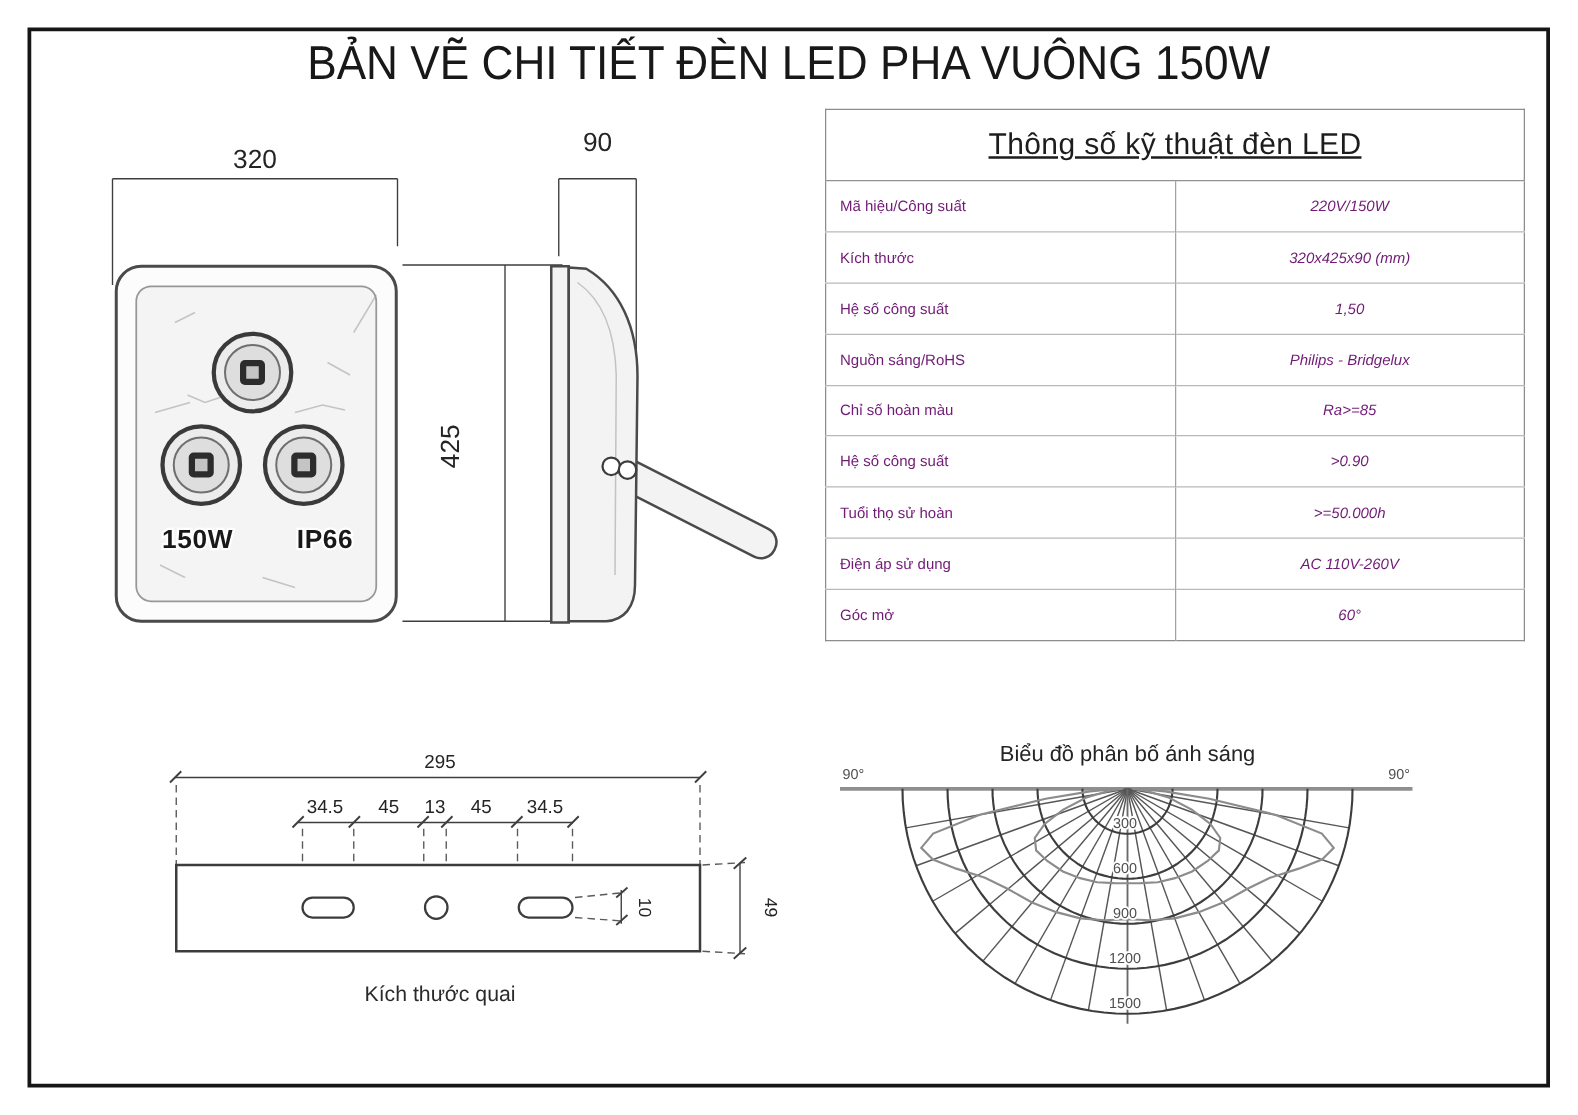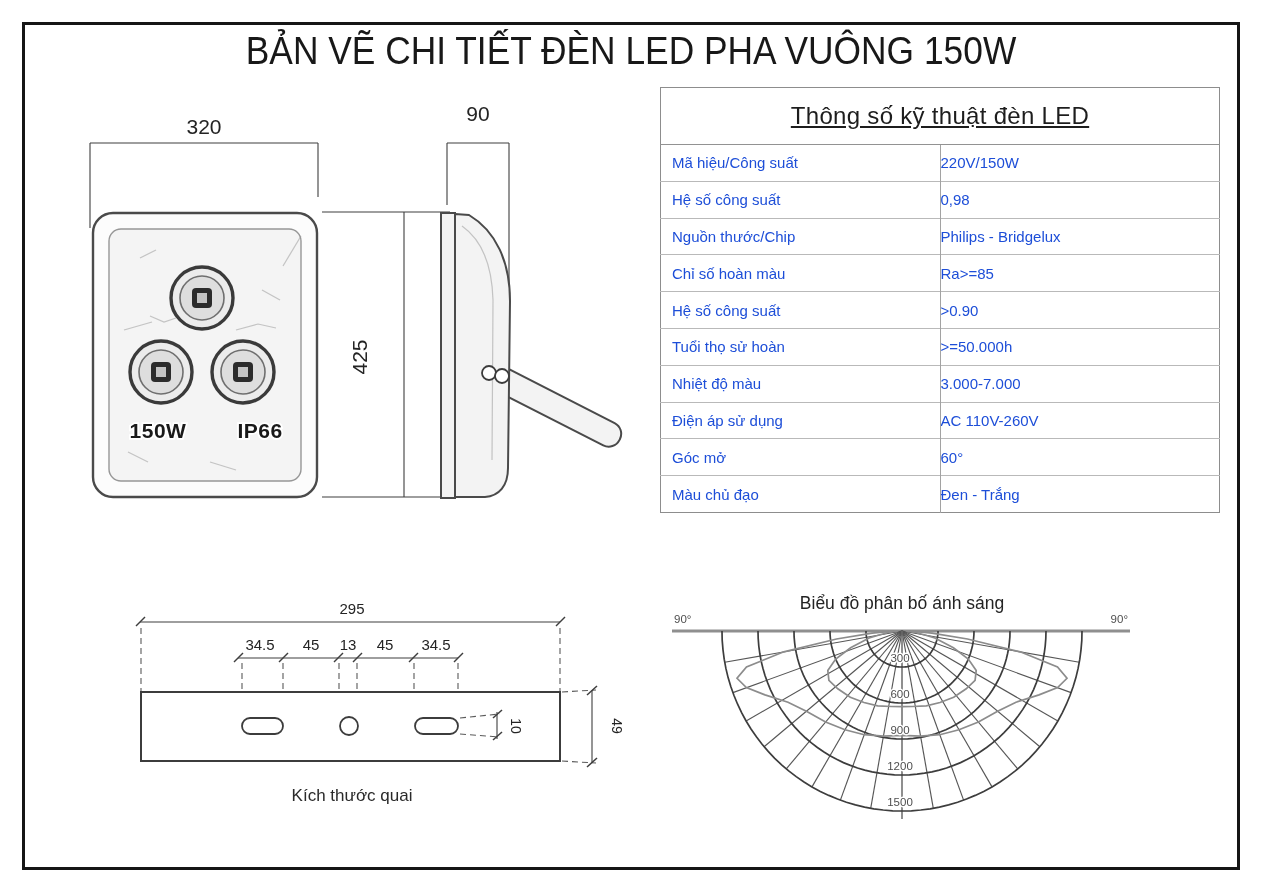--- a/index.html
+++ b/index.html
@@ -2,23 +2,23 @@
 <html><head>
 <meta charset="utf-8">
 <style>
   html,body{margin:0;padding:0;background:#fff;}
   body{width:1262px;height:892px;position:relative;font-family:"Liberation Sans",sans-serif;color:#222;overflow:hidden;}
   .frame{position:absolute;left:22px;top:22px;width:1218px;height:848px;border:3px solid #161616;box-sizing:border-box;background:#fff;}
   .page-title{position:absolute;left:25px;top:30px;width:1212px;text-align:center;font-size:38px;color:#181818;letter-spacing:0;transform:scaleX(.93);transform-origin:center;white-space:nowrap;}
   
   table.spec{position:absolute;left:660px;top:87px;width:560px;height:426px;border-collapse:collapse;table-layout:fixed;background:#fff;border:1.5px solid #8d8d8d;}
   table.spec th{font-size:24px;font-weight:400;height:54px;color:#1d1d1d;border-bottom:1.2px solid #929292;letter-spacing:.3px;text-decoration:underline;}
-  table.spec td{font-size:15px;height:23.7px;padding:0;vertical-align:middle;border-top:1px solid #b9b9b9;color:#1d4ed8;white-space:nowrap;overflow:hidden;}
+  table.spec td{font-size:12px;height:23.7px;padding:0;vertical-align:middle;border-top:1px solid #b9b9b9;color:#701a75;white-space:nowrap;overflow:hidden;}
   table.spec td.lbl{width:201px;padding-left:11px;border-right:1px solid #a2a2a2;}
-  table.spec td.val{text-align:left;}
+  table.spec td.val{text-align:center;font-style:italic;}
   
   svg.art{position:absolute;left:0;top:0;}
   .dim{stroke:#3e3e3e;stroke-width:1.1;fill:none;}
   .tick{stroke:#3e3e3e;stroke-width:1.5;fill:none;}
   .dash{stroke:#5a5a5a;stroke-width:1.1;fill:none;stroke-dasharray:6 4;}
   .dimtext{font-size:21px;fill:#242424;}
   .bdim{font-size:15px;fill:#242424;}
   .bdim-s{font-size:14px;fill:#242424;}
   .caption{font-size:17px;fill:#2a2a2a;}
   .outer-body{stroke:#4a4a4a;stroke-width:2.4;fill:#fcfcfc;}
@@ -219,49 +219,45 @@
     <tr>
         <th colspan="2">Thông số kỹ thuật đèn LED</th>
       </tr>
   </thead>
   <tbody id="spec-body">
       <tr>
         <td class="lbl">Mã hiệu/Công suất</td>
         <td class="val">220V/150W</td>
       </tr>
       <tr>
+        <td class="lbl">Kích thước</td>
+        <td class="val">320x425x90 (mm)</td>
+      </tr>
+      <tr>
         <td class="lbl">Hệ số công suất</td>
-        <td class="val">0,98</td>
-      </tr>
-      <tr>
-        <td class="lbl">Nguồn thước/Chip</td>
+        <td class="val">1,50</td>
+      </tr>
+      <tr>
+        <td class="lbl">Nguồn sáng/RoHS</td>
         <td class="val">Philips - Bridgelux</td>
       </tr>
       <tr>
         <td class="lbl">Chỉ số hoàn màu</td>
         <td class="val">Ra&gt;=85</td>
       </tr>
       <tr>
         <td class="lbl">Hệ số công suất</td>
         <td class="val">&gt;0.90</td>
       </tr>
       <tr>
         <td class="lbl">Tuổi thọ sử hoàn</td>
         <td class="val">&gt;=50.000h</td>
       </tr>
       <tr>
-        <td class="lbl">Nhiệt độ màu</td>
-        <td class="val">3.000-7.000</td>
-      </tr>
-      <tr>
         <td class="lbl">Điện áp sử dụng</td>
         <td class="val">AC 110V-260V</td>
       </tr>
       <tr>
         <td class="lbl">Góc mở</td>
         <td class="val">60°</td>
       </tr>
-      <tr>
-        <td class="lbl">Màu chủ đạo</td>
-        <td class="val">Đen - Trắng</td>
-      </tr>
     </tbody>
 </table>
 
 </body></html>

